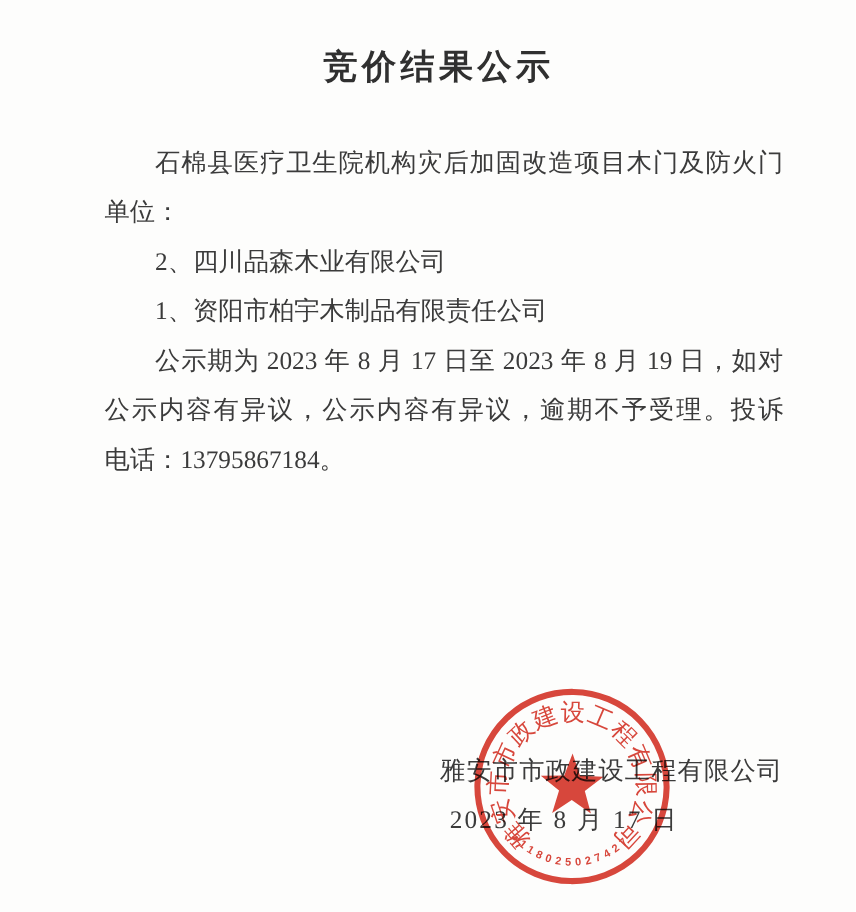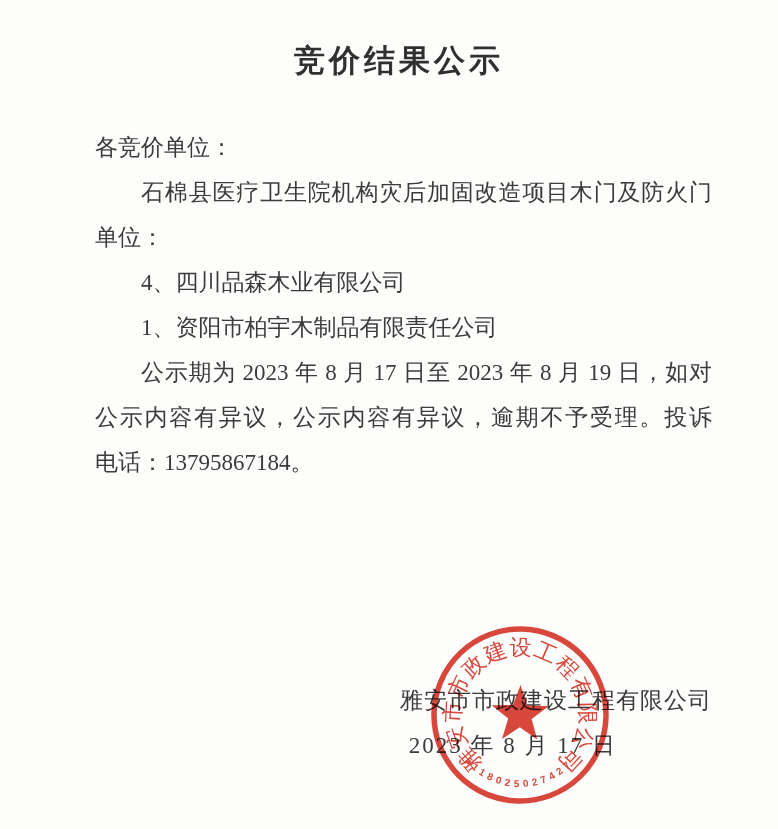--- a/index.html
+++ b/index.html
@@ -95,26 +95,25 @@
   }
 </style>
 </head>
 <body>
 
 <div class="page">
 
   <h1 class="title">竞价结果公示</h1>
 
   <div class="doc-body">
-    <div class="line">各竞价单位：</div>
 
     <div class="line jl indent">石棉县医疗卫生院机构灾后加固改造项目木门及防火门</div>
     <div class="line">单位：</div>
 
-    <div class="line indent">4、四川品森木业有限公司</div>
+    <div class="line indent">2、四川品森木业有限公司</div>
     <div class="line indent">1、资阳市柏宇木制品有限责任公司</div>
 
     <div class="line jl indent">公示期为 2023 年 8 月 17 日至 2023 年 8 月 19 日，如对</div>
     <div class="line jl">公示内容有异议，公示内容有异议，逾期不予受理。投诉</div>
     <div class="line">电话：13795867184。</div>
   </div>
 
   <div class="signature">
     <div class="sig-company">雅安市市政建设工程有限公司</div>
     <div class="sig-date">2023 年 8 月 17 日</div>

